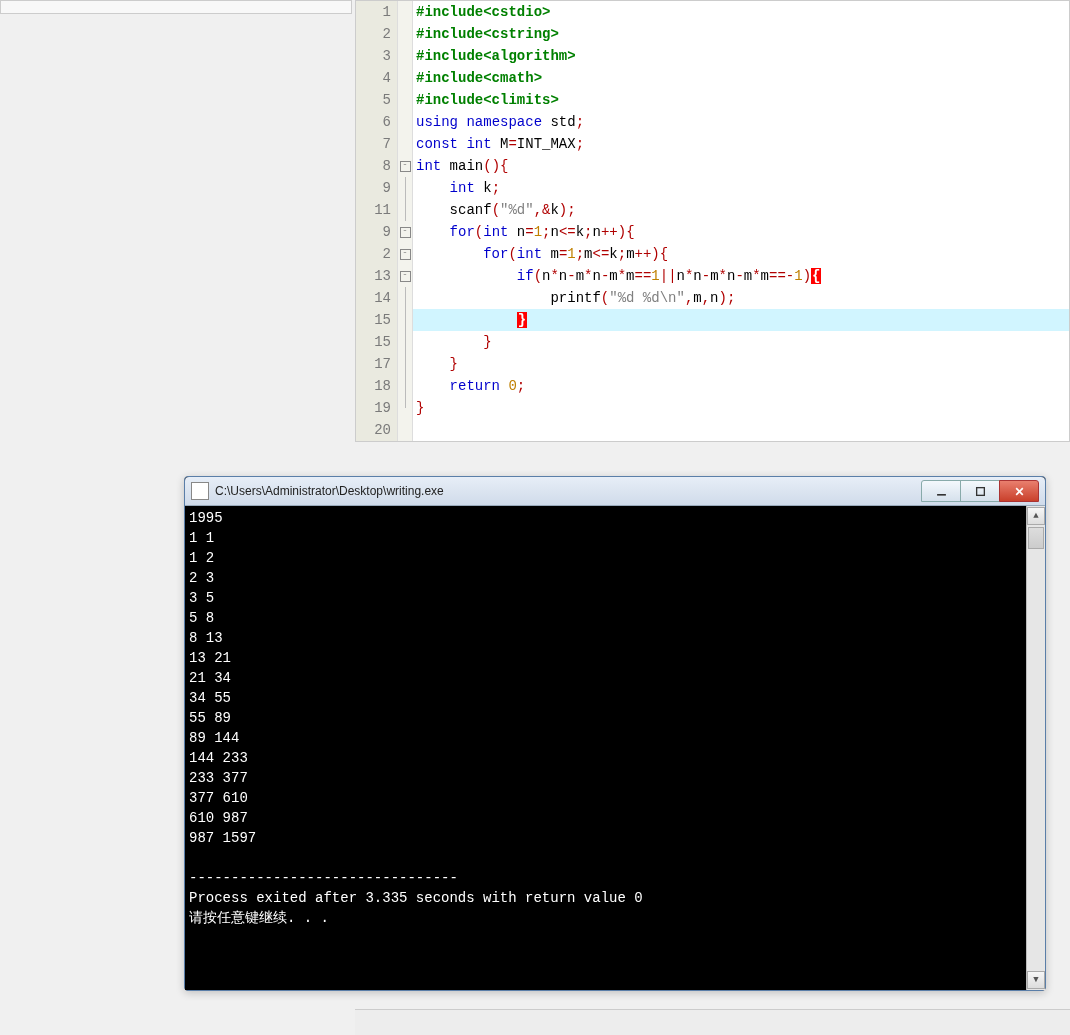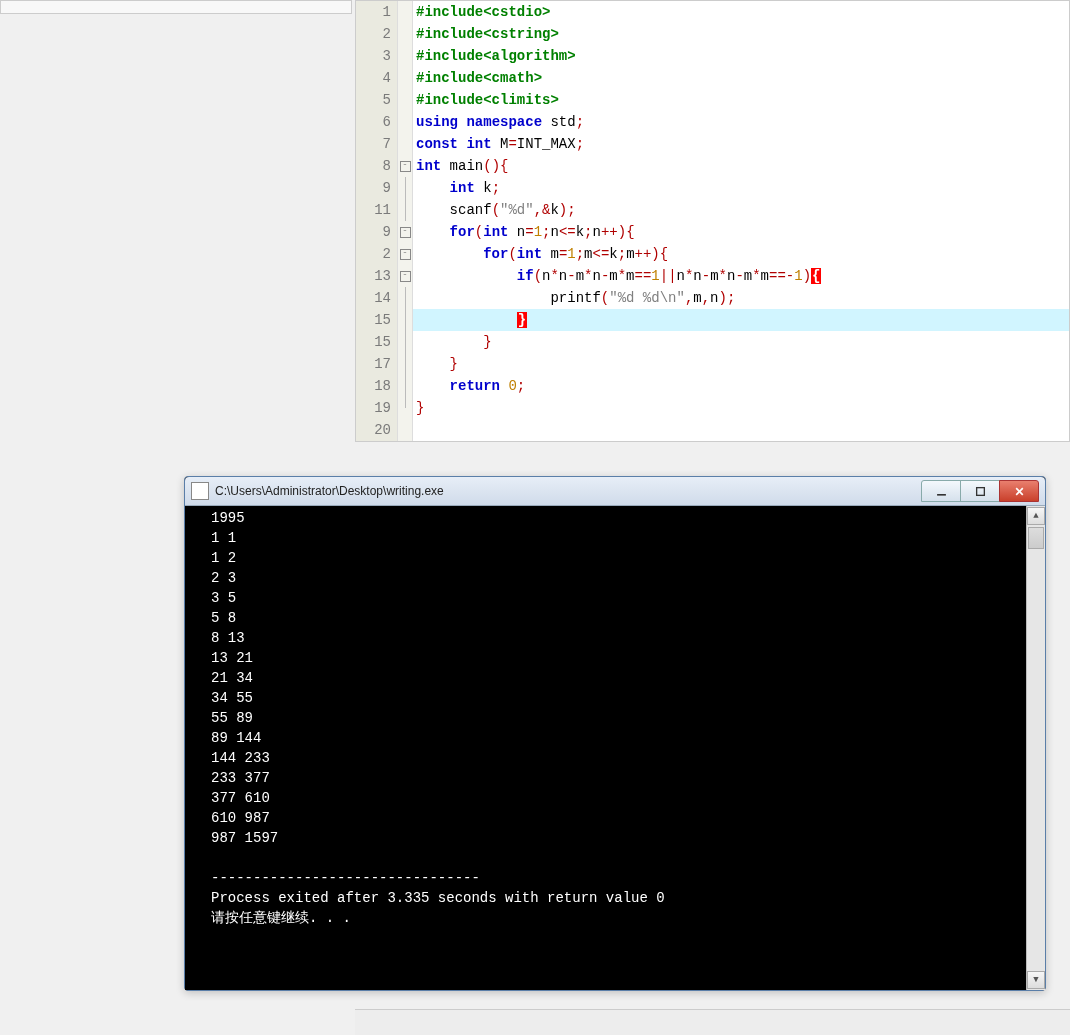--- a/index.html
+++ b/index.html
@@ -70,21 +70,21 @@
   }
   .fold-line {
     display: inline-block;
     width: 1px;
     height: 22px;
     background: #bbb;
     vertical-align: top;
   }
   .code-line { height: 22px; padding-left: 4px; }
   .hl-line { background: #d1f5ff; }
-  .kw   { color: #0000cc; font-weight: bold; }
+  .kw   { color: #0000cc; font-weight: normal; }
   .pre  { color: #008000; font-weight: bold; }
   .str  { color: #808080; }
   .num  { color: #c08000; }
   .punc { color: #b00000; }
   .ident{ color: #000; }
   .brmatch {
     background: #ff0000;
     color: #fff;
     font-weight: bold;
     padding: 0 1px;
@@ -149,21 +149,20 @@
     background: #000;
   }
   .console-text {
     flex: 1;
     color: #fff;
     font-size: 14px;
     line-height: 20px;
     white-space: pre;
     padding: 2px 4px;
     min-height: 470px;
-    margin-left: 22px;
   }
   .cline { height: 20px; }
   .console-scroll {
     width: 18px;
     background: #e6e6e6;
     border-left: 1px solid #bbb;
     display: flex;
     flex-direction: column;
     align-items: center;
   }

